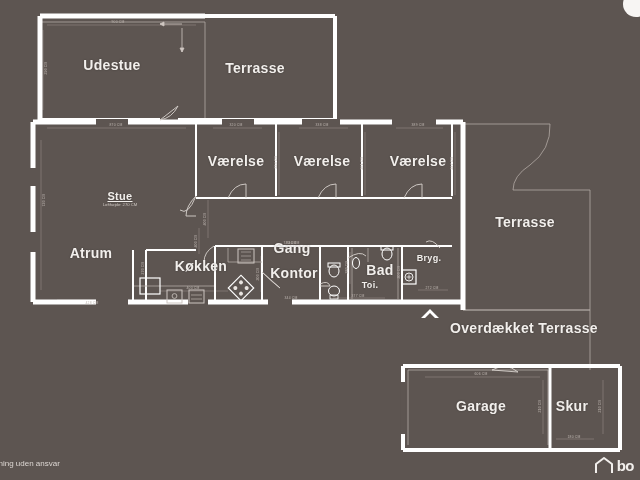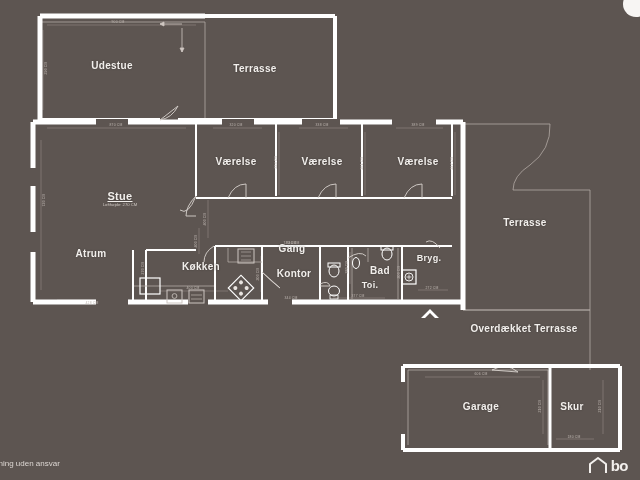--- a/index.html
+++ b/index.html
@@ -6,38 +6,38 @@
   body{width:640px;height:480px;overflow:hidden;position:relative;
        font-family:"Liberation Sans",sans-serif;}
 
   #plan{position:absolute;left:0;top:0;width:640px;height:480px;}
 
   
   .rlabel{position:absolute;color:#f2efec;font-weight:bold;
           white-space:nowrap;transform:translate(-50%,-50%);
           letter-spacing:.3px;text-shadow:0 0 2px rgba(0,0,0,.35);}
   .rlabel.sm{font-size:9px;font-weight:bold;}
-  .rlabel.md{font-size:10px;}
+  .rlabel.md{font-size:14px;}
   .rlabel.lg{font-size:11px;}
 
   .sublabel{position:absolute;color:#cdc6c1;font-size:4.2px;
             white-space:nowrap;transform:translate(-50%,-50%);}
 
   
   .dim{position:absolute;color:#bdb5b0;font-size:3.4px;
        white-space:nowrap;transform:translate(-50%,-50%);
        letter-spacing:.2px;}
   .dim.v{transform:translate(-50%,-50%) rotate(-90deg);}
 
   
   #disclaimer{position:absolute;left:-6px;bottom:12px;color:#ddd7d3;
               font-size:8px;white-space:nowrap;}
 
   
-  #logo{position:absolute;right:12px;bottom:6px;display:flex;
+  #logo{position:absolute;right:6px;bottom:6px;display:flex;
         align-items:center;gap:3px;}
   #logo .txt{color:#f2efec;font-size:15px;font-weight:bold;
              letter-spacing:-.5px;line-height:1;}
 
   
   #corner-dot{position:absolute;right:-9px;top:-9px;width:26px;height:26px;
               border-radius:50%;background:#f7f5f3;}
 </style>
 </head>
 <body>

